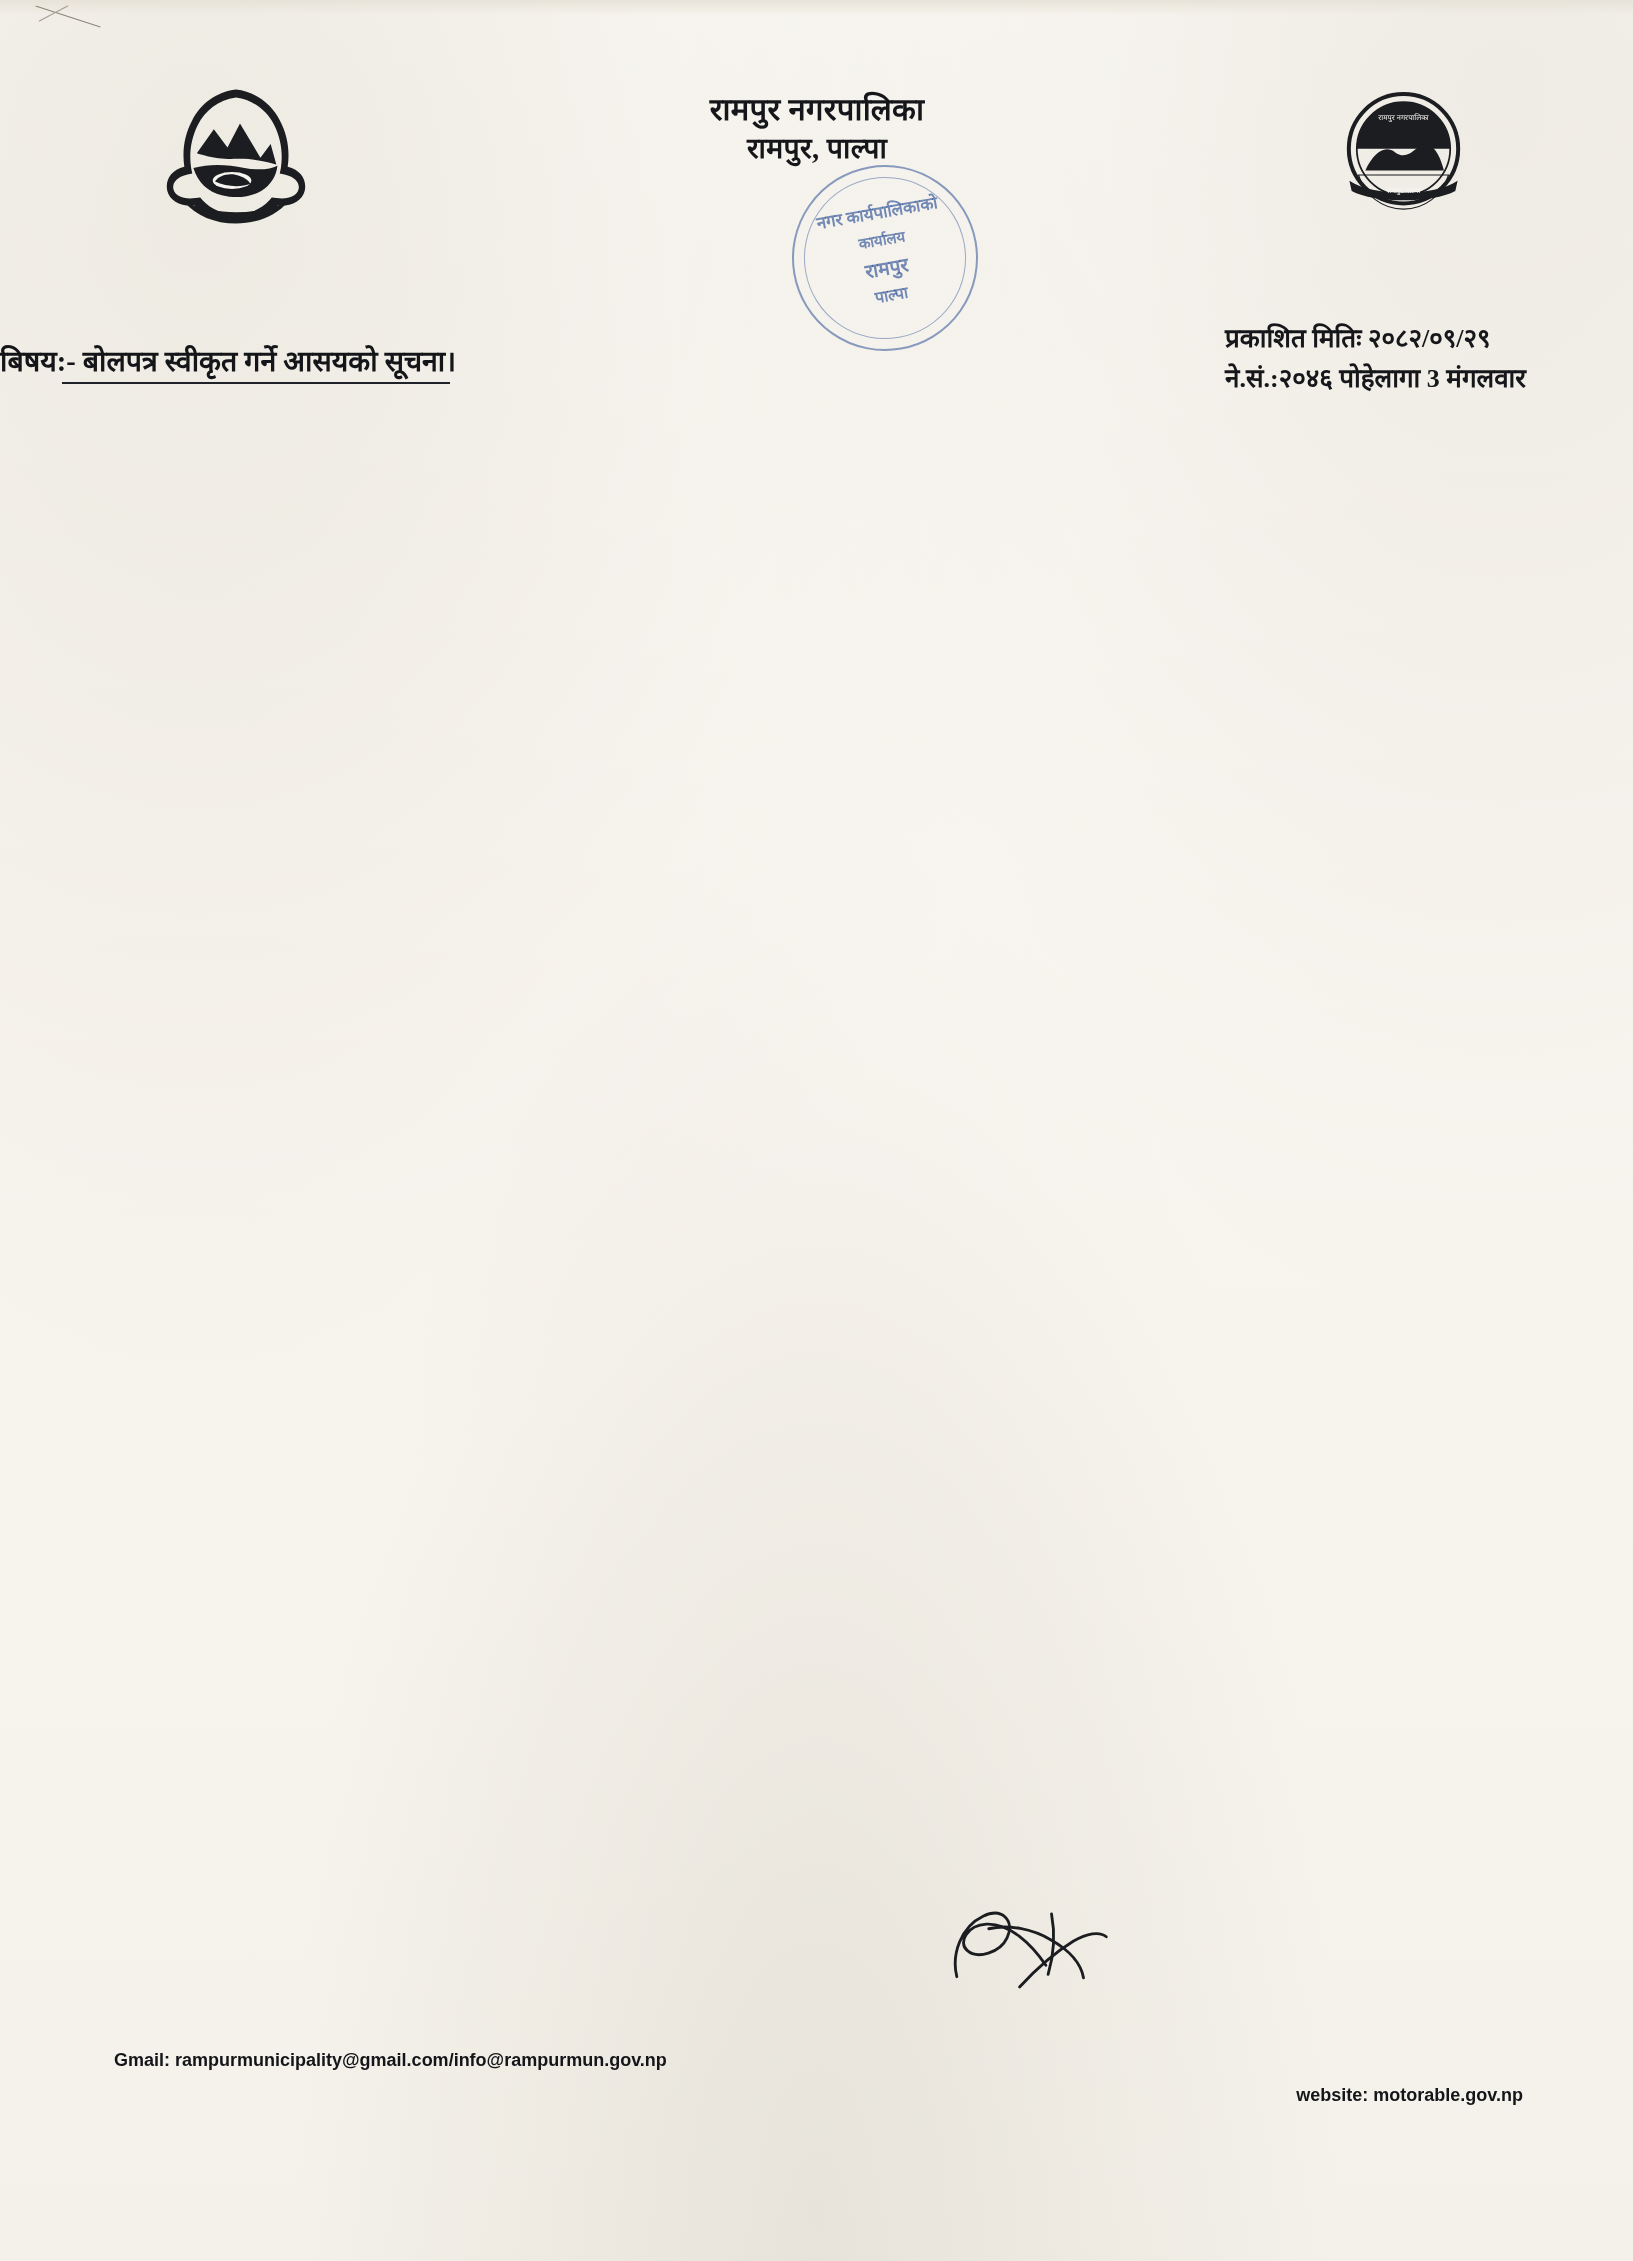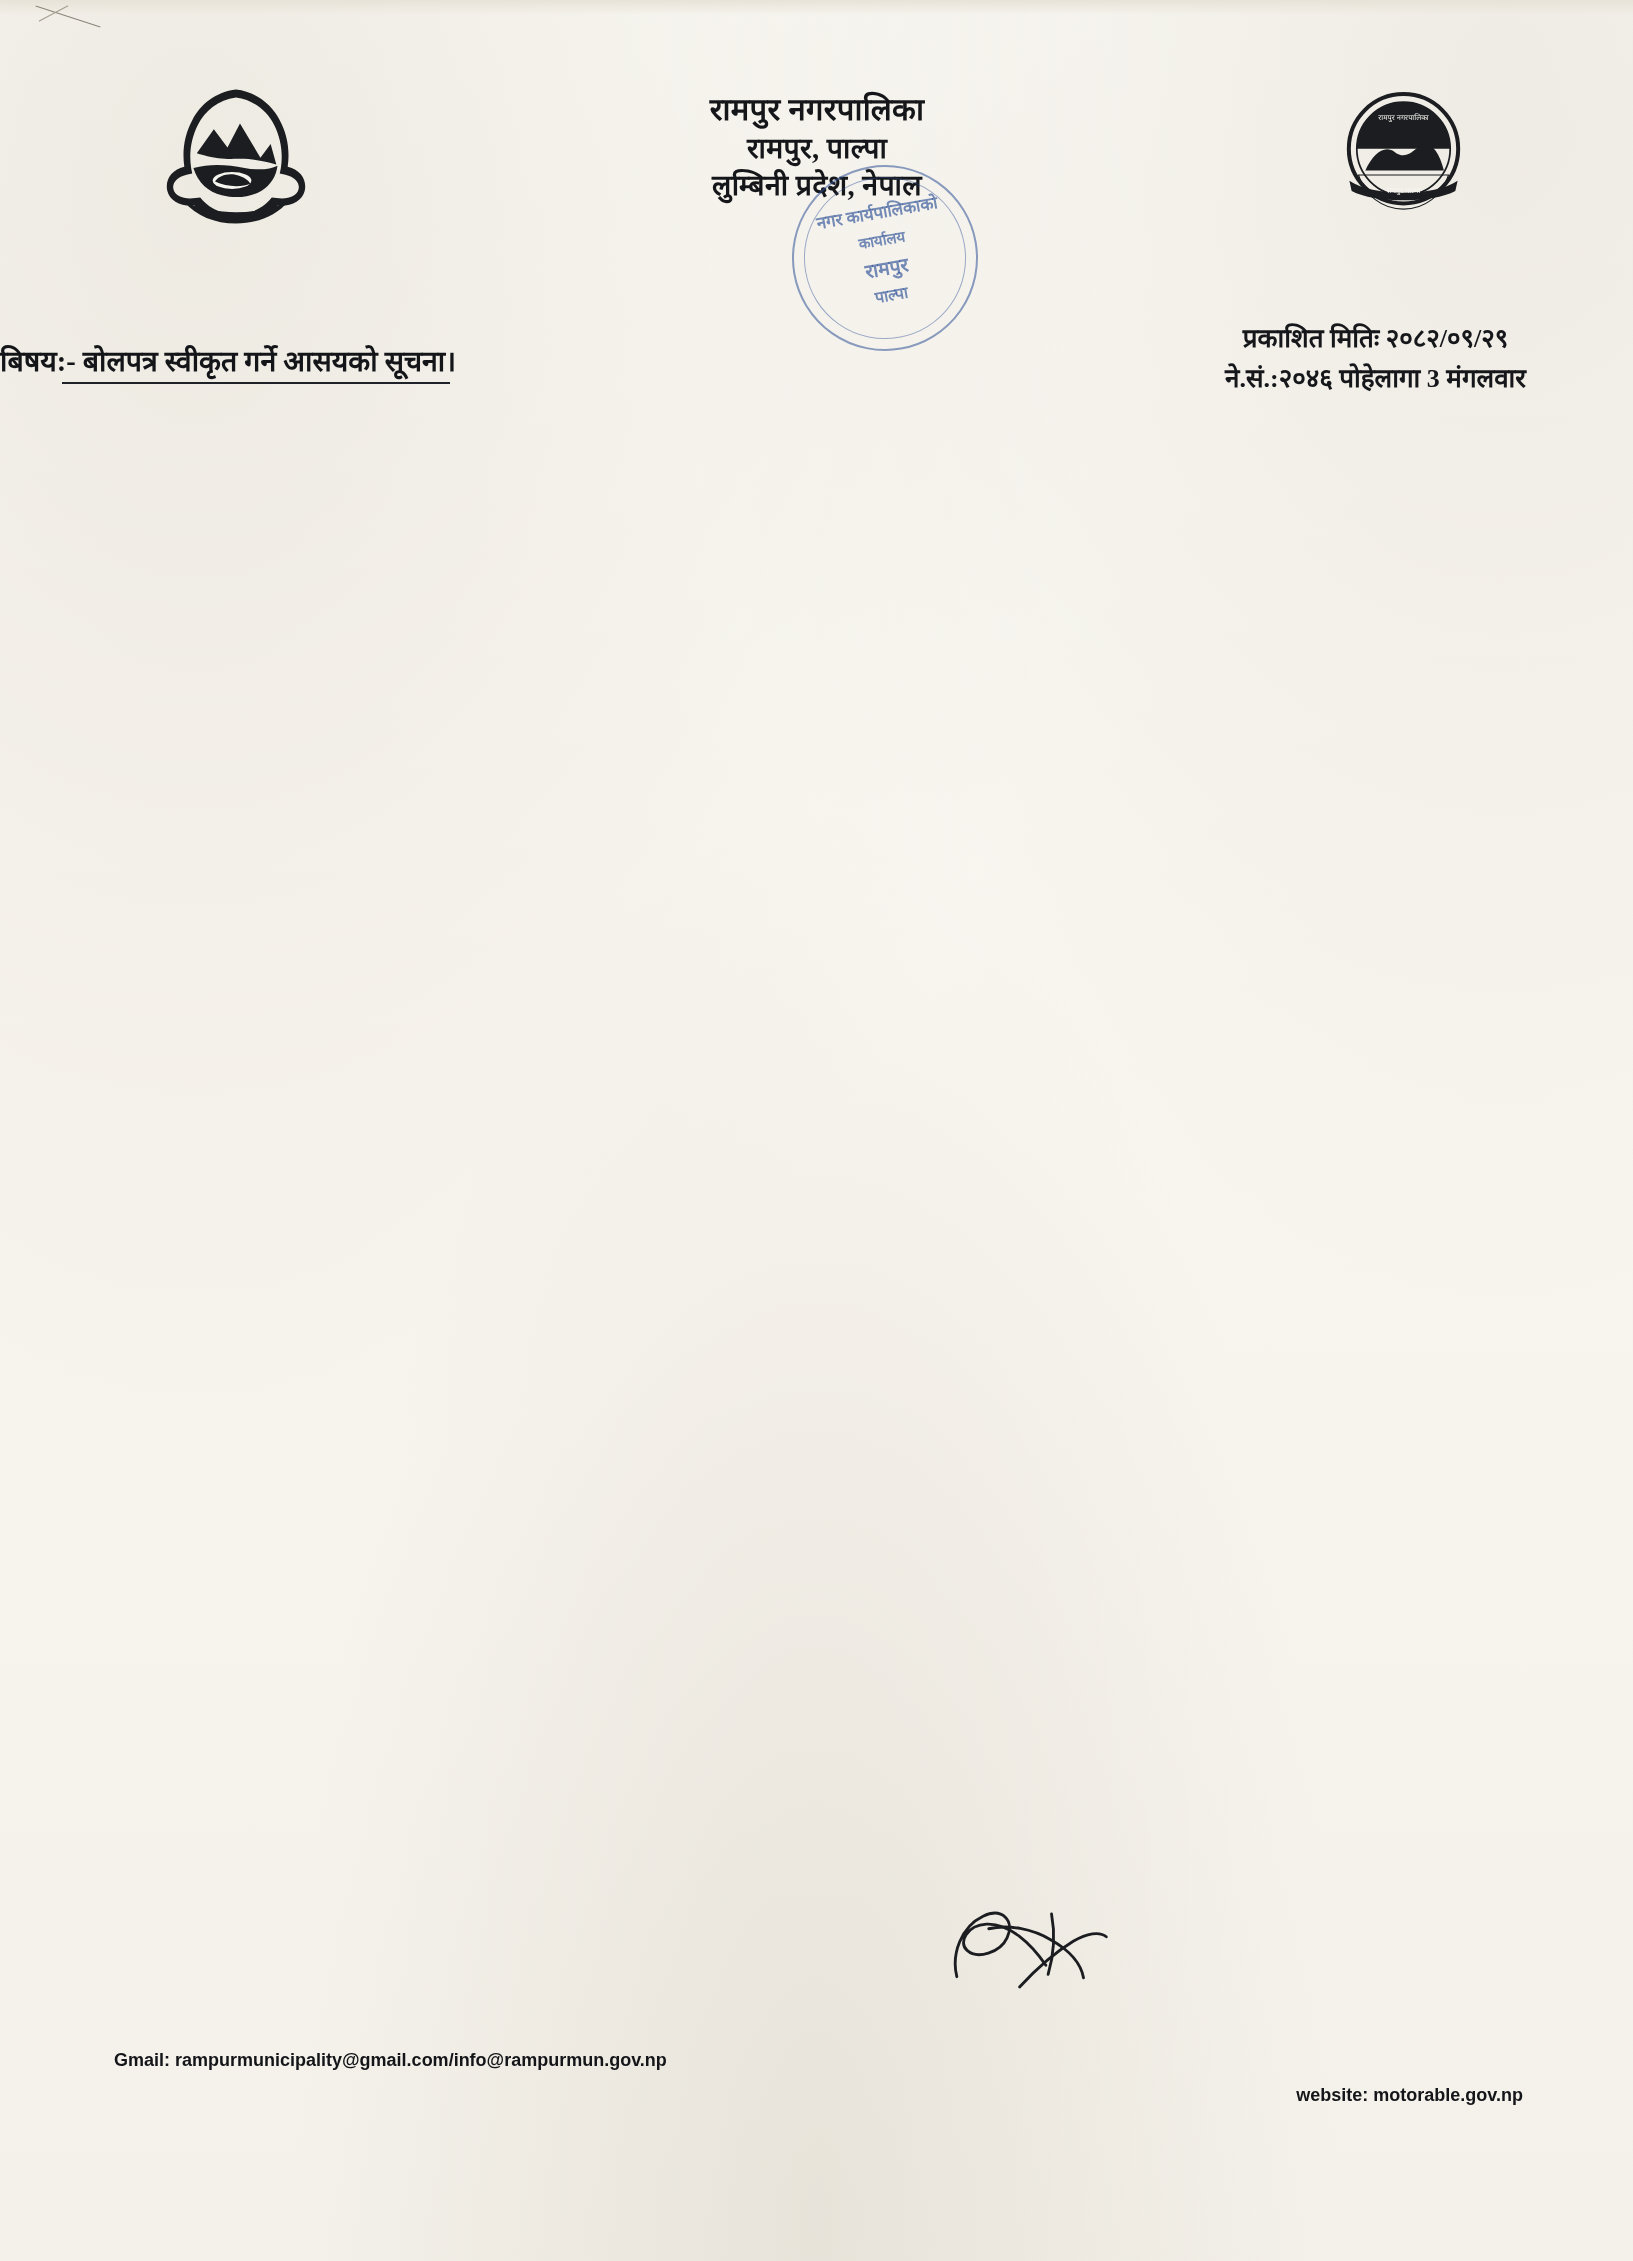--- a/index.html
+++ b/index.html
@@ -124,21 +124,21 @@
   }
   .round-stamp .st-1 { top: 33px; }
   .round-stamp .st-2 { top: 62px; font-size: 15px; }
   .round-stamp .st-3 { top: 87px; font-size: 19.4px; }
   .round-stamp .st-4 { top: 117px; font-size: 16px; }
 
   .pub-meta {
     position: absolute;
     right: 108px;
     top: 319px;
-    text-align: center;
+    text-align: left;
     font-size: 26px;
     font-weight: 700;
     color: #16171b;
     line-height: 1.55;
   }
 
   
   .subject {
     text-align: left;
     margin-top: 17px;
@@ -297,21 +297,20 @@
         <circle cx="150" cy="92" r="11" fill="#1b1d20"></circle>
         <path d="M36 158 A82 82 0 0 0 194 158 L36 158 Z" fill="none" stroke="#1b1d20" stroke-width="2"></path>
         <path d="M20 168 C60 196 170 196 210 168 L206 186 C166 208 64 208 24 186 Z" fill="#1b1d20"></path>
         <text x="115" y="190" font-size="13" fill="#f7f5f0" text-anchor="middle" font-family="Liberation Sans, sans-serif">रामपुर पाल्पा</text>
       </svg>
     </div>
 
     <div class="title-block">
       <div class="org-1">रामपुर नगरपालिका</div>
       <div class="org-3">रामपुर, पाल्पा</div>
-      <div class="org-4">लुम्बिनी प्रदेश, नेपाल</div>
     </div>
 
     <div class="round-stamp">
       <div class="st-line st-1">नगर कार्यपालिकाको</div>
       <div class="st-line st-2">कार्यालय</div>
       <div class="st-line st-3">रामपुर</div>
       <div class="st-line st-4">पाल्पा</div>
     </div>
 
     <div class="pub-meta">

